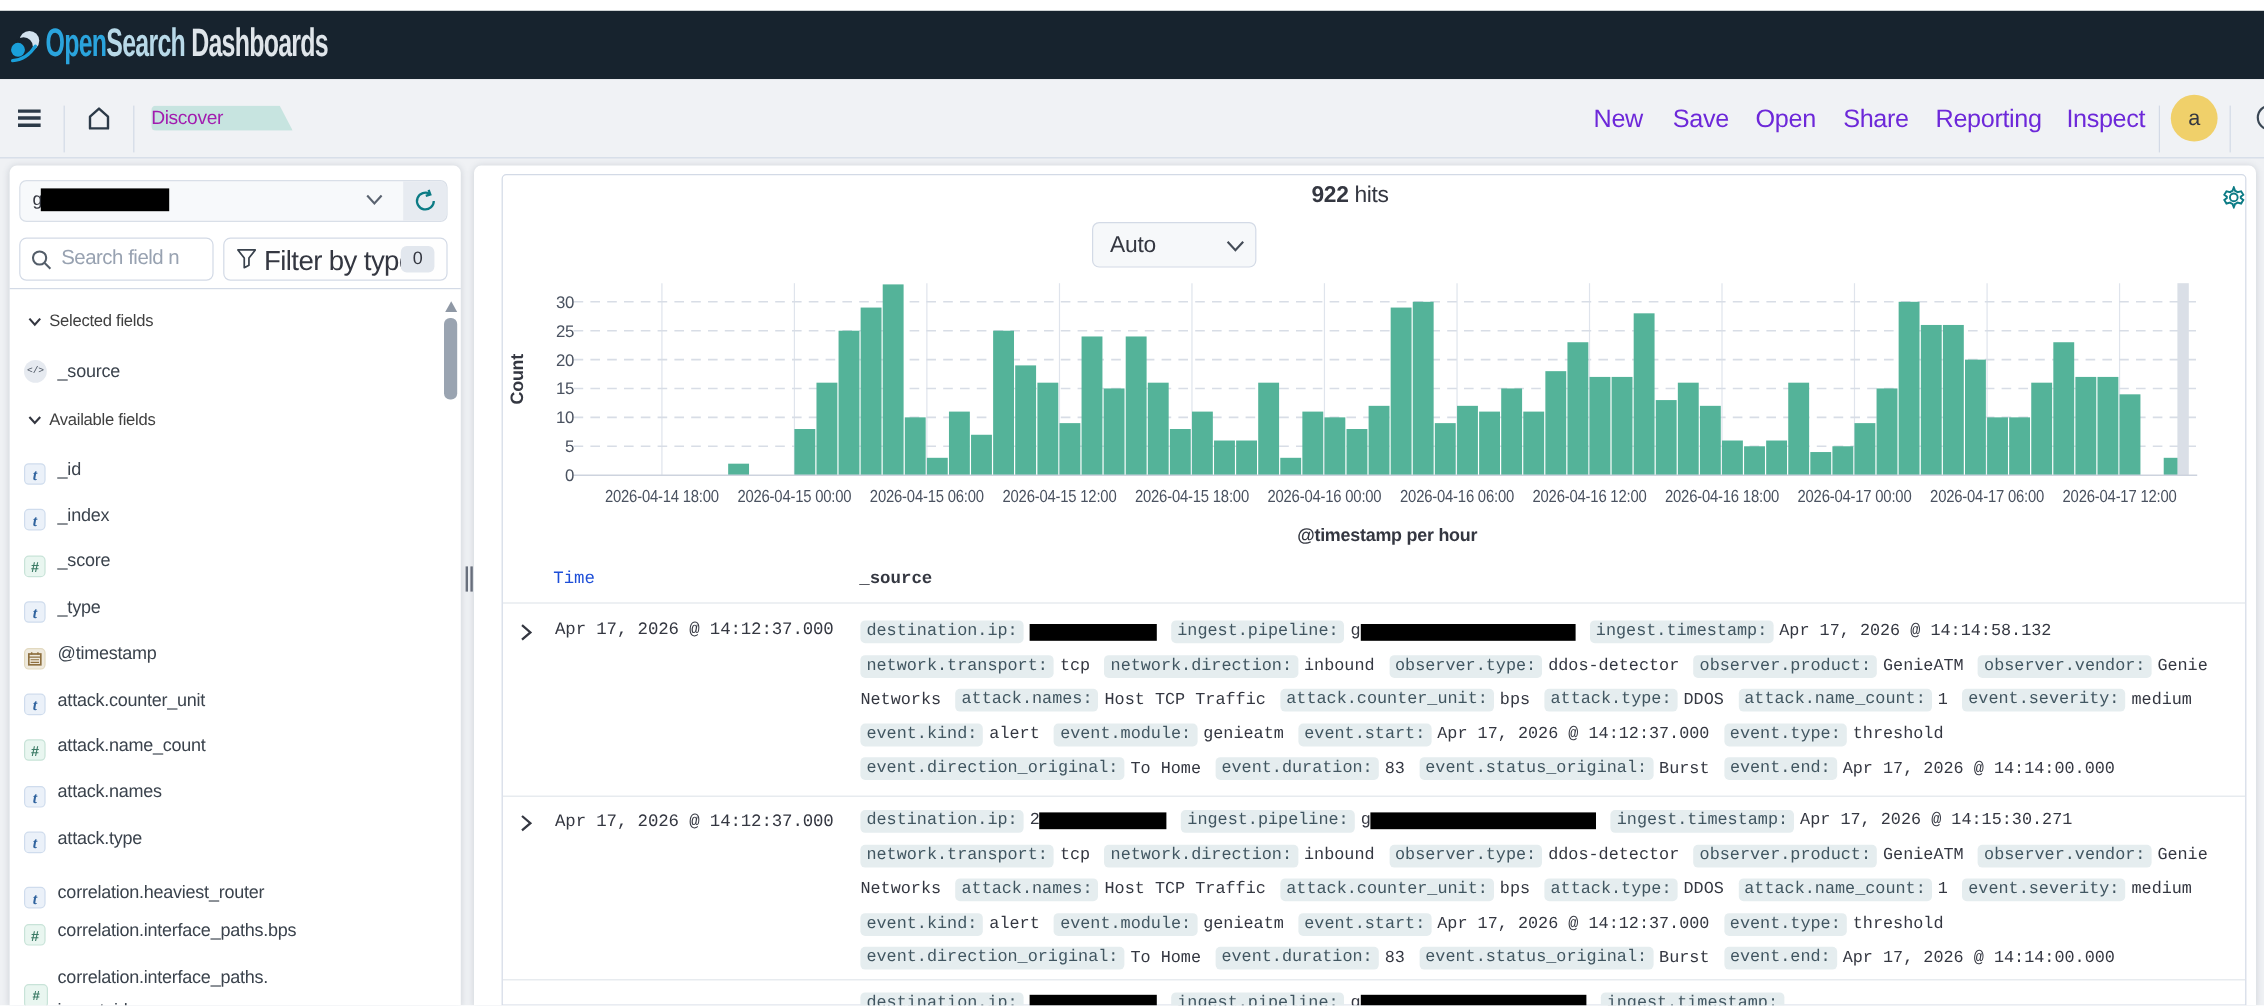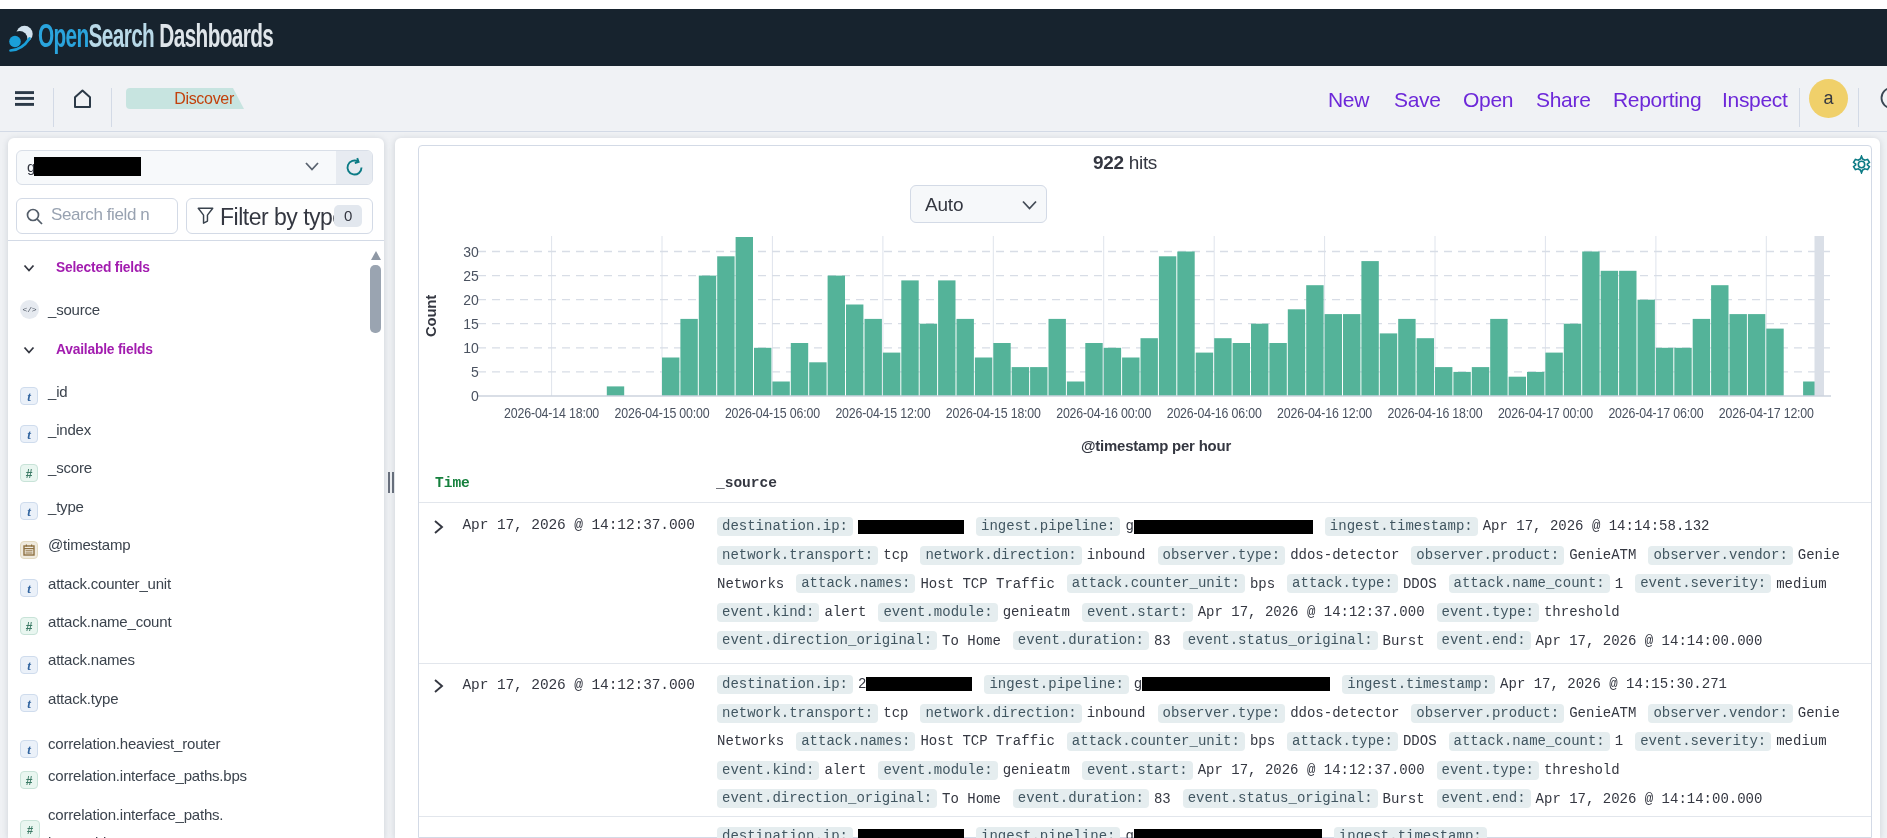--- a/index.html
+++ b/index.html
@@ -6,21 +6,21 @@
 .abs{position:absolute}
 .mono{font-family:"Liberation Mono",monospace;letter-spacing:0}
 .k{display:inline-block;background:#e5edef;color:#415661;border-radius:4px;padding:0 5px;height:19px;line-height:19px;margin-right:5px;vertical-align:middle}
 .v{margin-right:12px;color:#343741;vertical-align:middle}
 .x{display:inline-block;background:#000;height:14px;vertical-align:middle;margin-right:12px}
 .line{white-space:nowrap;height:28.6px;line-height:28.6px;font-size:14px;color:#343741}
 .frow{position:absolute;left:20px;height:19px;line-height:19px;font-size:15px;color:#3b434d;white-space:nowrap}
 .tok{display:inline-block;width:18px;height:18px;border-radius:4px;text-align:center;font-size:13px;line-height:18px;vertical-align:-4.5px;margin-right:10px;font-family:"Liberation Serif",serif;font-weight:bold;font-style:italic}
 .tok.t{background:#ebf1f9;border:1px solid #cfdced;color:#31649f}
 .tok.n{background:#e9f6f0;border:1px solid #c8e3d8;color:#3c7b66;font-family:"Liberation Sans";font-style:normal;font-size:12px}
-.hdg{position:absolute;left:56px;font-size:13.8px;font-weight:bold;color:#a21caf;letter-spacing:-0.2px}
+.hdg{position:absolute;left:41px;font-size:13.8px;font-weight:normal;color:#404040;letter-spacing:-0.2px}
 .chev{position:absolute;width:12px;height:12px}
 .mlink{color:#6d28d9;font-size:21px;letter-spacing:-0.3px}
 </style></head>
 <body>
 <div id="app">
 
 <div class="abs" style="left:0;top:0;width:1887px;height:9px;background:#fff"></div>
 <div class="abs" style="left:0;top:9px;width:1887px;height:57px;background:#17232e"></div>
 
 <svg class="abs" style="left:6px;top:24px" width="32" height="32" viewBox="0 0 32 32">
@@ -38,21 +38,21 @@
         <line x1="0" y1="8.4" x2="19" y2="8.4"></line>
         <line x1="0" y1="14.4" x2="19" y2="14.4"></line>
       </g>
     </svg>
 <div class="abs" style="left:53px;top:88px;width:1px;height:39px;background:#d3dae6"></div>
 <svg class="abs" style="left:73px;top:89px" width="19" height="20" viewBox="0 0 19 20">
       <path d="M2 8.2 L9.5 1.5 L17 8.2 L17 18 L2 18 Z" fill="none" stroke="#2c3a48" stroke-width="2" stroke-linejoin="round"></path>
     </svg>
 <div class="abs" style="left:111px;top:88px;width:1px;height:39px;background:#d3dae6"></div>
 <div class="abs" style="left:126px;top:88px;width:118px;height:21px;background:#c7e4e0;border-radius:4px 0 0 4px;clip-path:polygon(0 0,107px 0,118px 100%,0 100%)"></div>
-<div class="abs" style="left:126px;top:88px;width:108px;height:21px;text-align:right;line-height:21px;font-size:16px;color:#c2410c;letter-spacing:-0.3px">Discover</div>
+<div class="abs" style="left:126px;top:88px;width:108px;height:21px;text-align:left;line-height:21px;font-size:16px;color:#a21caf;letter-spacing:-0.3px">Discover</div>
 
 <div class="abs mlink" style="left:1328px;top:88px">New</div>
 <div class="abs mlink" style="left:1394px;top:88px">Save</div>
 <div class="abs mlink" style="left:1463px;top:88px">Open</div>
 <div class="abs mlink" style="left:1536px;top:88px">Share</div>
 <div class="abs mlink" style="left:1613px;top:88px">Reporting</div>
 <div class="abs mlink" style="left:1722px;top:88px">Inspect</div>
 <div class="abs" style="left:1799px;top:88px;width:1px;height:39px;background:#d3dae6"></div>
 <div class="abs" style="left:1809px;top:79px;width:39px;height:39px;border-radius:50%;background:#f0d06a;text-align:center;line-height:39px;font-size:18px;color:#343741">a</div>
 <div class="abs" style="left:1858px;top:88px;width:1px;height:39px;background:#d3dae6"></div>
@@ -258,21 +258,21 @@
 <text x="1324.6" y="418" text-anchor="middle" class="ax" font-size="14.5" textLength="95" lengthAdjust="spacingAndGlyphs">2026-04-16 12:00</text>
 <text x="1435.0" y="418" text-anchor="middle" class="ax" font-size="14.5" textLength="95" lengthAdjust="spacingAndGlyphs">2026-04-16 18:00</text>
 <text x="1545.4" y="418" text-anchor="middle" class="ax" font-size="14.5" textLength="95" lengthAdjust="spacingAndGlyphs">2026-04-17 00:00</text>
 <text x="1655.9" y="418" text-anchor="middle" class="ax" font-size="14.5" textLength="95" lengthAdjust="spacingAndGlyphs">2026-04-17 06:00</text>
 <text x="1766.3" y="418" text-anchor="middle" class="ax" font-size="14.5" textLength="95" lengthAdjust="spacingAndGlyphs">2026-04-17 12:00</text>
       </g>
 <text x="436" y="316" class="axb" text-anchor="middle" transform="rotate(-90 436 316)" font-size="15" font-weight="bold" fill="#343741" font-family="Liberation Sans" textLength="42" lengthAdjust="spacingAndGlyphs">Count</text>
 <text x="1156" y="451" text-anchor="middle" font-size="15" font-weight="bold" fill="#343741" font-family="Liberation Sans" textLength="150" lengthAdjust="spacingAndGlyphs">@timestamp per hour</text>
 </svg>
 
-<div class="abs mono" style="left:435px;top:475px;font-size:14.5px;font-weight:bold;color:#15803d">Time</div>
+<div class="abs mono" style="left:461px;top:475px;font-size:14.5px;font-weight:normal;color:#1d4ed8">Time</div>
 <div class="abs mono" style="left:716px;top:475px;font-size:14.5px;font-weight:bold;color:#343741">_source</div>
 <div class="abs" style="left:419px;top:502px;width:1452px;height:1px;background:#e2e6ec"></div>
 
 <svg class="abs" style="left:433px;top:519px" width="11" height="16" viewBox="0 0 11 16">
       <polyline points="2,2 9,8 2,14" fill="none" stroke="#343741" stroke-width="1.9"></polyline>
     </svg>
 <div class="abs mono" style="left:462.5px;top:516.5px;font-size:14.5px;color:#343741;letter-spacing:-0.1px">Apr 17, 2026 @ 14:12:37.000</div>
 <div class="abs mono line" style="left:717px;top:512.3px"><span class="k">destination.ip:</span><span class="x" style="width:106px"></span><span class="k">ingest.pipeline:</span><span style="color:#343741;vertical-align:middle">g</span><span class="x" style="width:179px"></span><span class="k">ingest.timestamp:</span><span class="v">Apr 17, 2026 @ 14:14:58.132</span></div>
 <div class="abs mono line" style="left:717px;top:540.9px"><span class="k">network.transport:</span><span class="v">tcp</span><span class="k">network.direction:</span><span class="v">inbound</span><span class="k">observer.type:</span><span class="v">ddos-detector</span><span class="k">observer.product:</span><span class="v">GenieATM</span><span class="k">observer.vendor:</span><span class="v">Genie</span></div>
 <div class="abs mono line" style="left:717px;top:569.5px"><span class="v">Networks</span><span class="k">attack.names:</span><span class="v">Host TCP Traffic</span><span class="k">attack.counter_unit:</span><span class="v">bps</span><span class="k">attack.type:</span><span class="v">DDOS</span><span class="k">attack.name_count:</span><span class="v">1</span><span class="k">event.severity:</span><span class="v">medium</span></div>

